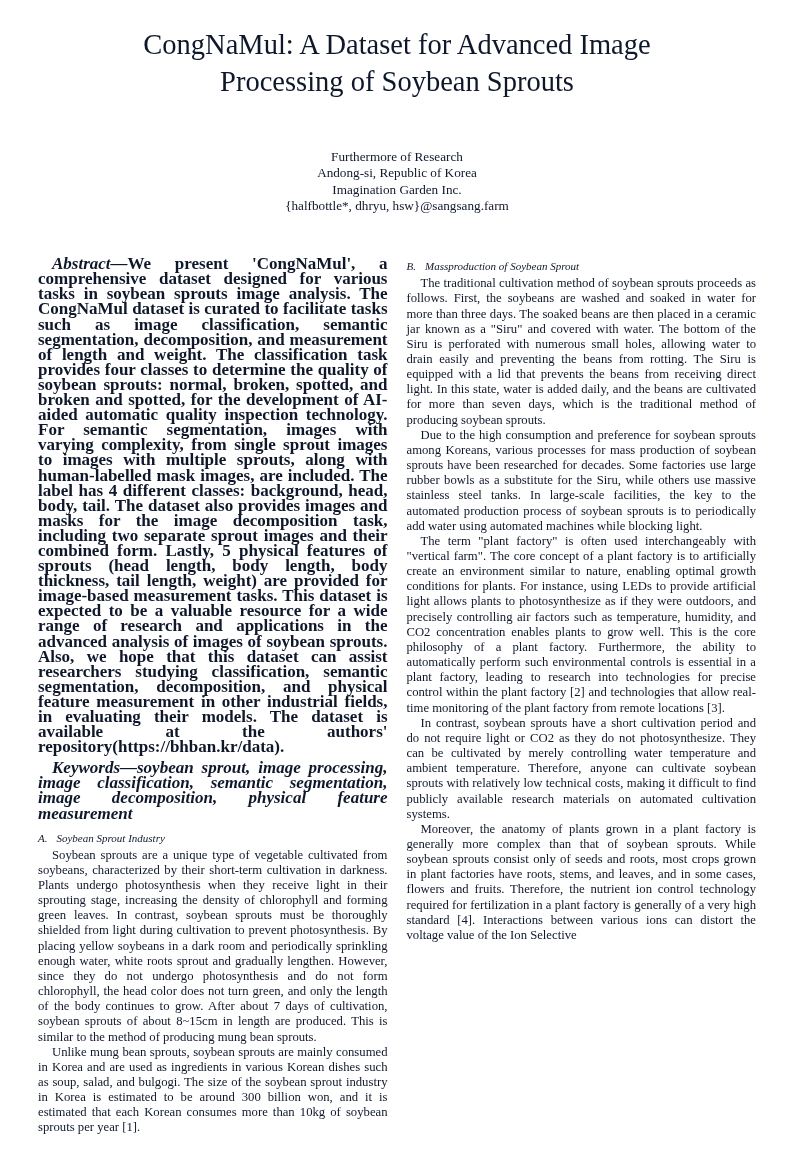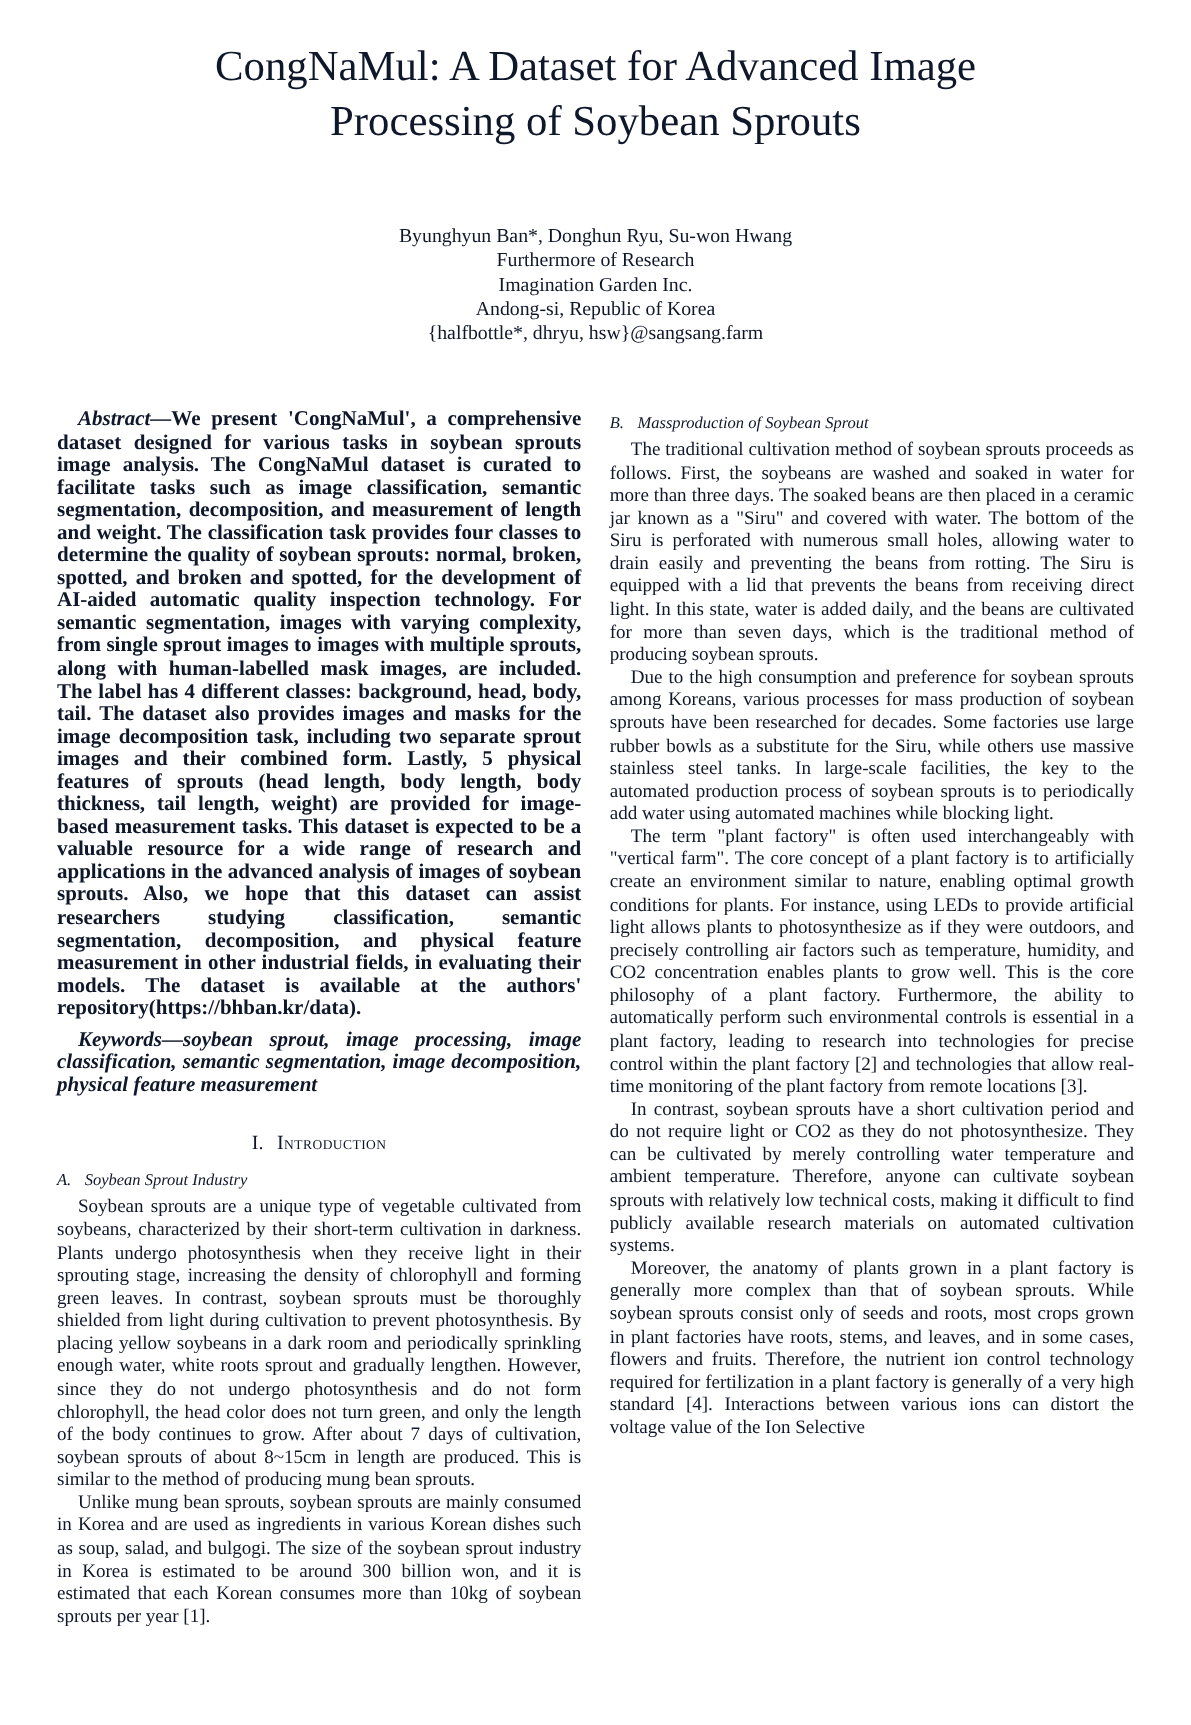--- a/index.html
+++ b/index.html
@@ -33,21 +33,21 @@
   .columns {
     display: flex;
     gap: 19px;
     padding: 0 38px;
     margin-top: 42px;
     align-items: flex-start;
   }
   .col { flex: 1 1 0; min-width: 0; }
   p { margin: 0; }
   .abstract, .keywords {
-    font-size: 14px;
+    font-size: 17px;
     line-height: 15.1px;
     font-weight: bold;
     text-align: justify;
     text-indent: 14px;
   }
   .abstract .lead-label { font-style: italic; }
   .keywords { font-style: italic; margin-top: 6px; }
   .keywords .lead-label { font-style: italic; }
   .body-par {
     font-size: 12.7px;
@@ -74,37 +74,33 @@
   .col > .subsection-heading:first-child { margin-top: 4px; }
 </style>
 </head>
 <body>
 
 <div class="page">
 
   <h1 class="paper-title">CongNaMul: A Dataset for Advanced Image Processing of Soybean Sprouts</h1>
 
   <div class="authors">
-    <span class="line">Byunghyun Ban*, Donghun Ryu, Su-won Hwang</span>
     <span class="line">Furthermore of Research</span>
+    <span class="line">Andong-si, Republic of Korea</span>
     <span class="line">Imagination Garden Inc.</span>
-    <span class="line">Andong-si, Republic of Korea</span>
     <span class="line">{halfbottle*, dhryu, hsw}@sangsang.farm</span>
   </div>
 
   <div class="columns">
 
     <div class="col">
       <p class="abstract"><span class="lead-label">Abstract—</span><span>We present 'CongNaMul', a comprehensive dataset designed for various tasks in soybean sprouts image analysis. The CongNaMul dataset is curated to facilitate tasks such as image classification, semantic segmentation, decomposition, and measurement of length and weight. The classification task provides four classes to determine the quality of soybean sprouts: normal, broken, spotted, and broken and spotted, for the development of AI-aided automatic quality inspection technology. For semantic segmentation, images with varying complexity, from single sprout images to images with multiple sprouts, along with human-labelled mask images, are included. The label has 4 different classes: background, head, body, tail. The dataset also provides images and masks for the image decomposition task, including two separate sprout images and their combined form. Lastly, 5 physical features of sprouts (head length, body length, body thickness, tail length, weight) are provided for image-based measurement tasks. This dataset is expected to be a valuable resource for a wide range of research and applications in the advanced analysis of images of soybean sprouts. Also, we hope that this dataset can assist researchers studying classification, semantic segmentation, decomposition, and physical feature measurement in other industrial fields, in evaluating their models. The dataset is available at the authors' repository(https://bhban.kr/data).</span></p>
 
       <p class="keywords"><span class="lead-label">Keywords—</span><span>soybean sprout, image processing, image classification, semantic segmentation, image decomposition, physical feature measurement</span></p>
 
-      <div class="section-heading">
-        <span class="sec-num">I.</span><span class="sec-title">Introduction</span>
-      </div>
 
       <div class="subsection-heading">
         <span class="sub-label">A.</span><span>Soybean Sprout Industry</span>
       </div>
       <p class="body-par">Soybean sprouts are a unique type of vegetable cultivated from soybeans, characterized by their short-term cultivation in darkness. Plants undergo photosynthesis when they receive light in their sprouting stage, increasing the density of chlorophyll and forming green leaves. In contrast, soybean sprouts must be thoroughly shielded from light during cultivation to prevent photosynthesis. By placing yellow soybeans in a dark room and periodically sprinkling enough water, white roots sprout and gradually lengthen. However, since they do not undergo photosynthesis and do not form chlorophyll, the head color does not turn green, and only the length of the body continues to grow. After about 7 days of cultivation, soybean sprouts of about 8~15cm in length are produced. This is similar to the method of producing mung bean sprouts.</p>
       <p class="body-par">Unlike mung bean sprouts, soybean sprouts are mainly consumed in Korea and are used as ingredients in various Korean dishes such as soup, salad, and bulgogi. The size of the soybean sprout industry in Korea is estimated to be around 300 billion won, and it is estimated that each Korean consumes more than 10kg of soybean sprouts per year [1].</p>
     </div>
 
     <div class="col">
       <div class="subsection-heading">

